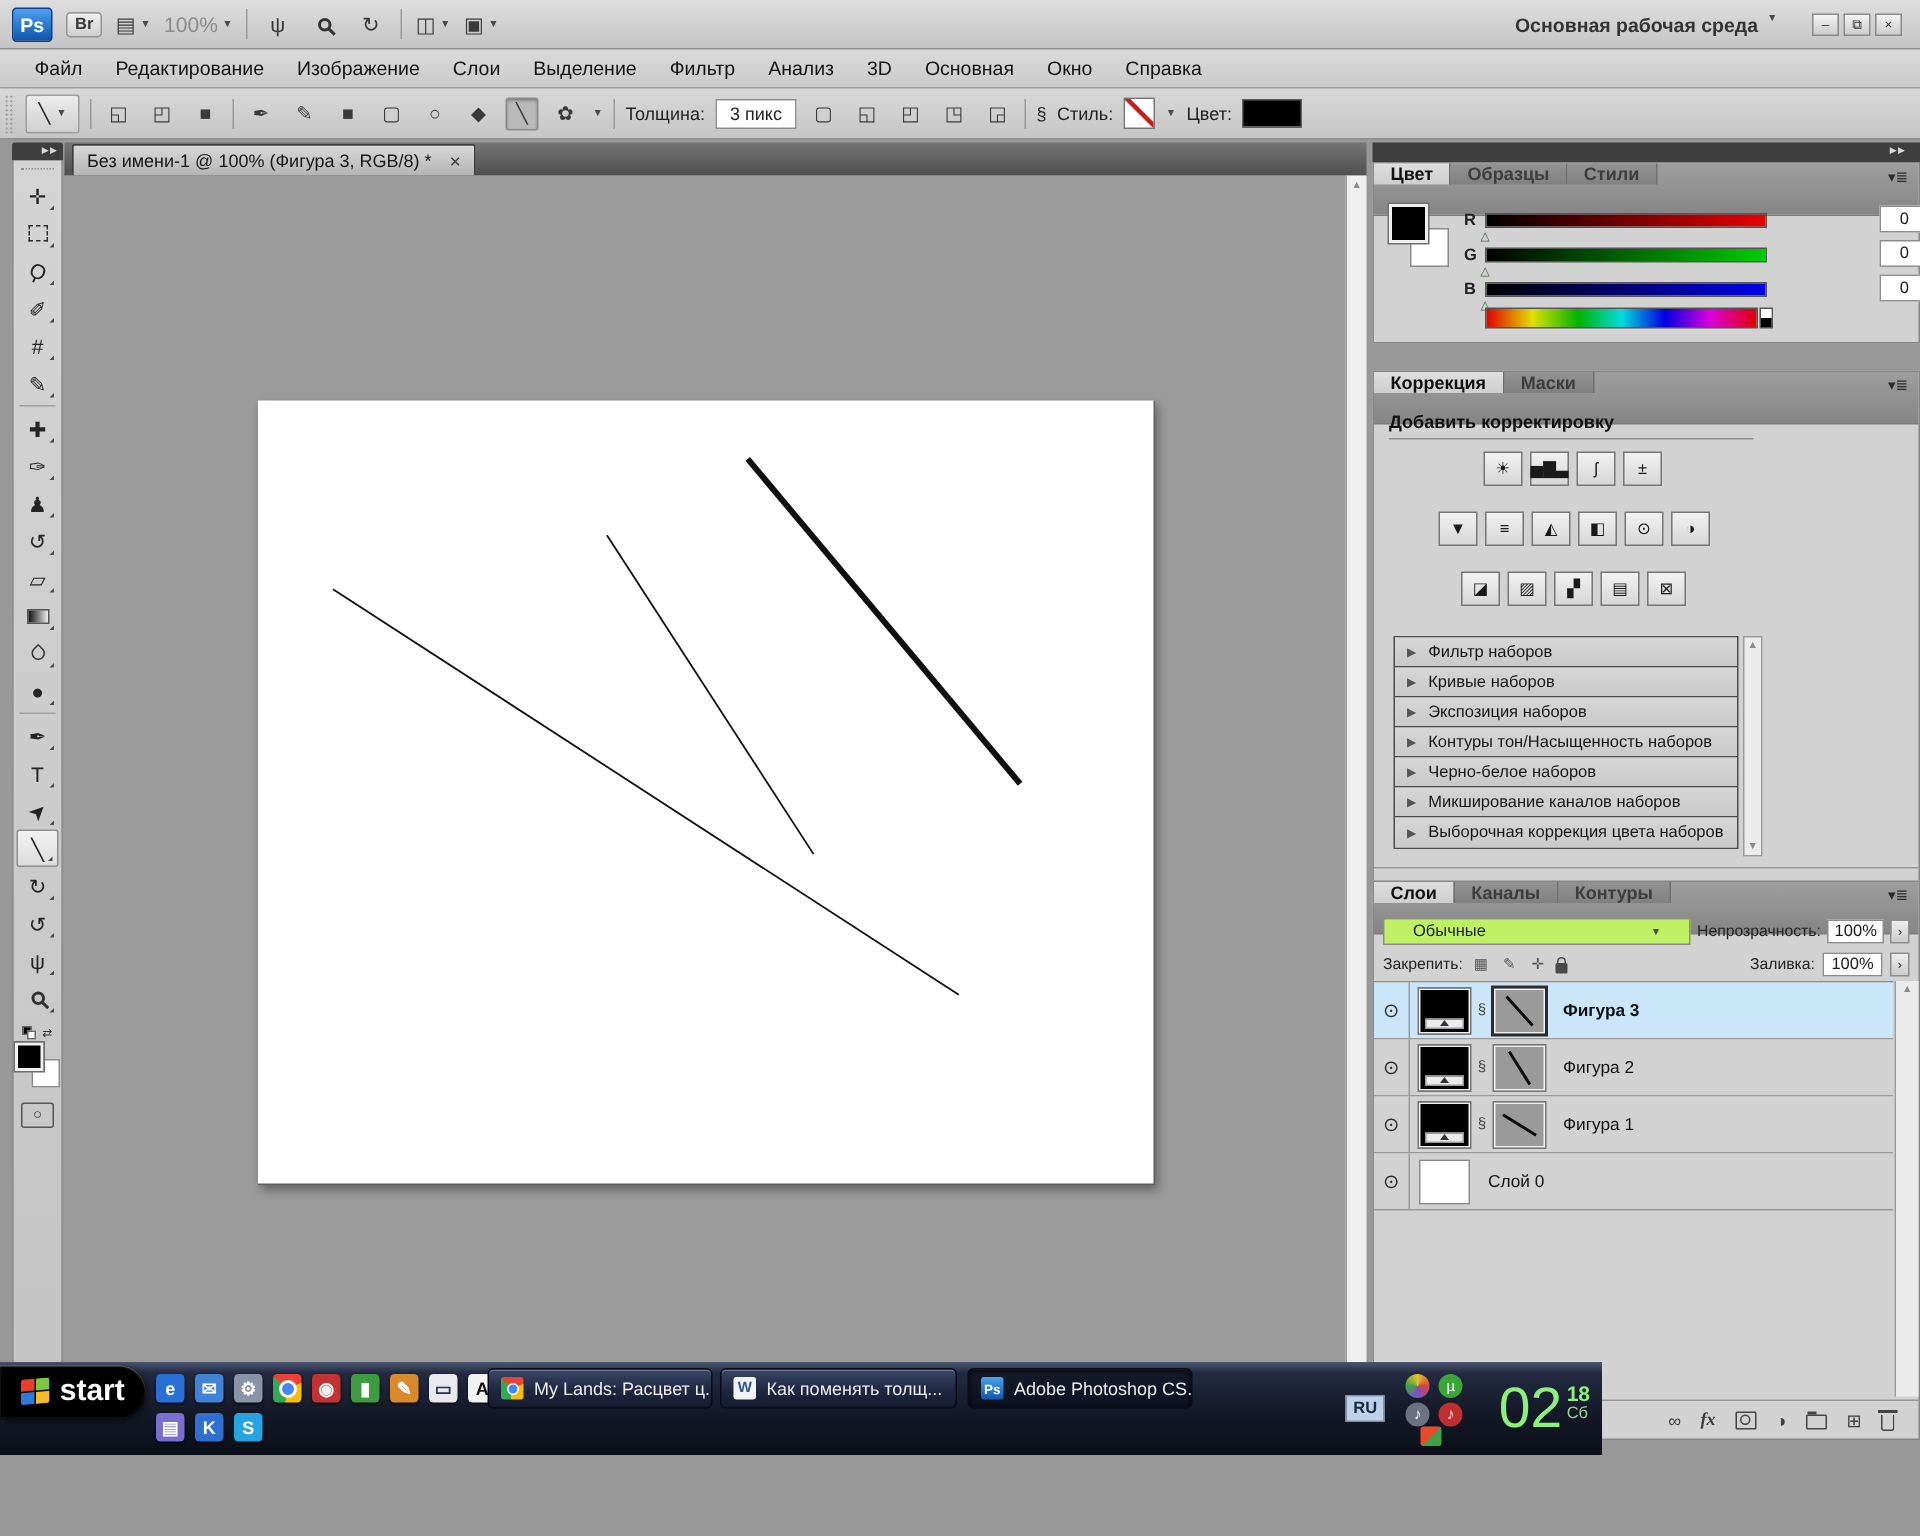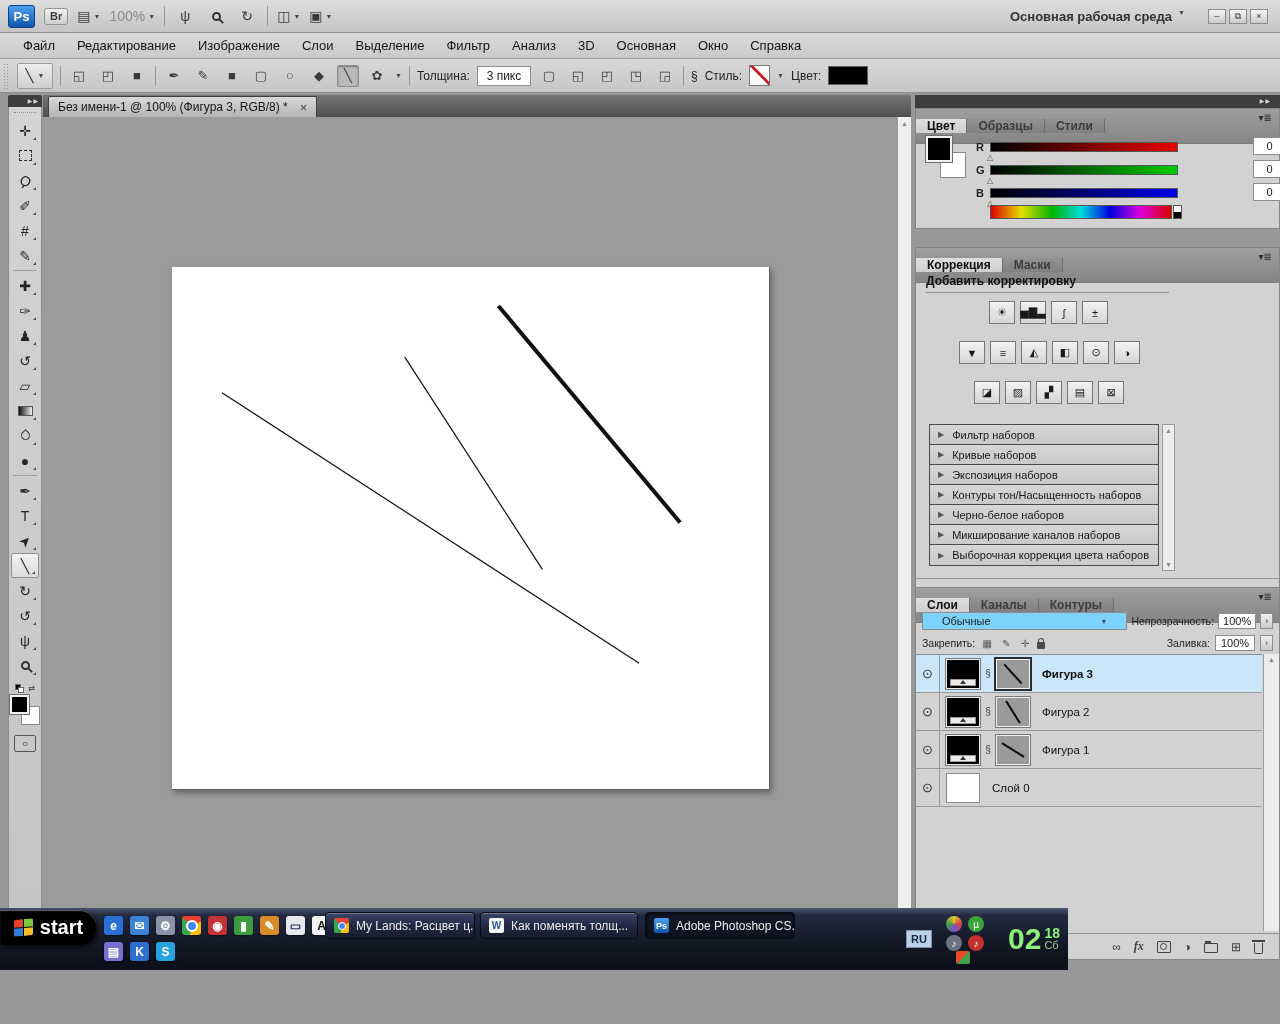--- a/index.html
+++ b/index.html
@@ -66,21 +66,21 @@
 .vscroll{position:absolute;left:897px;top:117px;width:14px;height:824px;background:#efefef;border-left:1px solid #9a9a9a;text-align:center;font-size:7px;color:#8a8a8a;padding-top:3px}
 .statusbar{position:absolute;left:43px;top:941px;width:868px;height:19px;background:#d2d2d2;border-top:1px solid #8a8a8a;display:flex;align-items:center;font-size:11px;color:#222;gap:4px;padding-left:2px}
 .sb-box{height:15px;border:1px solid #9a9a9a;background:#dcdcdc;display:flex;align-items:center;padding:0 5px}
 .sb-doc{gap:6px;min-width:190px;justify-content:center}
 .sb-arrow{font-size:9px;color:#111}
 .hscroll{flex:1;height:15px;background:#efefef;border:1px solid #a5a5a5;display:flex;align-items:center;justify-content:space-between;padding:0 2px;color:#8a8a8a;font-size:7px;margin-right:1px}
 
 
 .dock-header{position:absolute;left:915px;top:95px;width:365px;height:13px;background:#3e3e3e;color:#d8d8d8;font-size:6px;letter-spacing:1px;text-align:right;line-height:13px;padding-right:9px}
 .panel{position:absolute;left:915px;width:365px;background:#d2d2d2;border:1px solid #868686}
-.tabs-row{height:35px;background:linear-gradient(#9e9e9e,#858585);display:flex;align-items:center;position:relative;border-bottom:1px solid #7c7c7c}
+.tabs-row{height:35px;background:linear-gradient(#9e9e9e,#858585);display:flex;align-items:flex-start;position:relative;border-bottom:1px solid #7c7c7c}
 .ptab{display:flex;align-items:center;padding:0 11px;font-size:12px;font-weight:bold;color:#3d3d3d;background:linear-gradient(#939393,#808080);border-right:1px solid #6e6e6e}
 .ptab.active{background:linear-gradient(#dedede,#cecece);color:#101010}
 .pmenu{position:absolute;right:7px;top:3px;font-size:10px;color:#2a2a2a}
 
 
 .cp-fgbg{position:absolute;left:10px;top:27px;width:42px;height:44px}
 .cp-fg{position:absolute;left:0;top:0;width:26px;height:26px;background:#000;border:2px solid #f0f0f0;outline:1px solid #6e6e6e;z-index:2}
 .cp-bg{position:absolute;left:14px;top:16px;width:26px;height:26px;background:#fff;border:1px solid #8a8a8a}
 .ch-row{position:absolute;left:60px;display:flex;align-items:center;height:16px}
 .ch-label{width:14px;font-size:11px;font-weight:bold;color:#222}
@@ -98,21 +98,21 @@
 .adj-ico{width:26px;height:23px;border:1px solid #777;background:linear-gradient(#f2f2f2,#d6d6d6);display:flex;align-items:center;justify-content:center;font-size:11px;color:#1a1a1a}
 .preset-list{position:absolute;left:13px;top:176px;width:230px;border:1px solid #4c4c4c;background:#cfcfcf}
 .preset-row{height:20px;border-bottom:1px solid #4c4c4c;display:flex;align-items:center;gap:8px;padding-left:8px;font-size:11px;color:#161616;background:linear-gradient(#d6d6d6,#c9c9c9)}
 .preset-row:last-child{border-bottom:none}
 .preset-arrow{font-size:8px;color:#555}
 .adj-scroll{position:absolute;left:246px;top:176px;width:13px;height:147px;background:#ececec;border:1px solid #9a9a9a;display:flex;flex-direction:column;justify-content:space-between;align-items:center;font-size:7px;color:#8a8a8a;padding:2px 0}
 .adj-bottom{position:absolute;left:0;right:0;bottom:0;height:24px;border-top:1px solid #979797;display:flex;align-items:center;justify-content:space-between;padding:0 16px;font-size:12px;color:#333}
 
 
 .lp-row1{position:absolute;left:6px;top:24px;right:6px;display:flex;align-items:center;gap:4px}
-.blend-select{width:212px;height:18px;background:#7dd3fc;border:1px solid #8d8d8d;display:flex;align-items:center;justify-content:space-between;padding:0 19px;font-size:11px}
+.blend-select{width:212px;height:18px;background:#bef264;border:1px solid #8d8d8d;display:flex;align-items:center;justify-content:space-between;padding:0 19px;font-size:11px}
 .lp-label{font-size:10.5px;color:#222;white-space:nowrap}
 .val-box{width:40px;height:16px;background:#fdfdfd;border:1px solid #8d8d8d;display:flex;align-items:center;justify-content:center;font-size:11px}
 .spin-btn{width:13px;height:16px;border:1px solid #8d8d8d;background:linear-gradient(#eee,#ccc);display:flex;align-items:center;justify-content:center;font-size:9px;color:#333}
 .lp-row2{position:absolute;left:6px;top:47px;right:6px;display:flex;align-items:center;gap:5px}
 .lock-ico{width:14px;height:14px;display:flex;align-items:center;justify-content:center;font-size:10px;color:#555}
 .padlock{width:8px;height:7px;background:#4a4a4a;border-radius:1px;position:relative;margin-top:4px}
 .padlock::before{content:"";position:absolute;left:1px;top:-4px;width:4px;height:4px;border:1.5px solid #4a4a4a;border-bottom:none;border-radius:3px 3px 0 0}
 .layer-list{position:absolute;left:0;top:66px;width:346px;border-top:1px solid #8d8d8d}
 .layer-row{height:38px;border-bottom:1px solid #9a9a9a;display:flex;align-items:center;background:#d2d2d2}
 .layer-row.selected{background:#cbe6f8}
@@ -152,21 +152,21 @@
 .task-ico{flex:0 0 auto;width:15px;height:15px;border-radius:2px;display:flex;align-items:center;justify-content:center;font-size:10px;font-weight:bold}
 .task-ico.word{background:#f4f4f4;color:#2b579a}
 .task-ico.ps{background:linear-gradient(#4da0ef,#0f55ad);color:#fff;font-size:9px}
 .task-ico.chrome{background:conic-gradient(from -50deg,#ea4335 0 33%,#fbbc05 0 66%,#34a853 0 100%);position:relative}
 .task-ico.chrome::after{content:"";width:6px;height:6px;background:#4285f4;border:1.5px solid #fff;border-radius:50%}
 .tray{position:absolute;right:4px;top:0;height:62px;display:flex;align-items:center;gap:10px}
 .lang-badge{width:26px;height:18px;background:#bdd2e8;border:1px solid #7e94ab;color:#15293f;font-size:11px;font-weight:bold;display:flex;align-items:center;justify-content:center}
 .tray-icons{width:56px;height:54px;position:relative}
 .tray-ico{position:absolute;width:16px;height:16px;border-radius:50%;display:flex;align-items:center;justify-content:center;font-size:10px;color:#fff}
 .clock{display:flex;align-items:flex-start;gap:3px;color:#8df07c;padding-right:4px}
-.clock-h{font-size:30px;font-weight:bold;line-height:.95}
+.clock-h{font-size:38px;font-weight:normal;line-height:.95}
 .clock-col{display:flex;flex-direction:column;align-items:flex-start;line-height:1.05;margin-top:1px}
 .clock-m{font-size:14px;font-weight:bold}
 .clock-d{font-size:11px;color:#9fcf90}
 </style>
 </head>
 <body>
 
 <div class="screen">
 
   <div class="titlebar">

